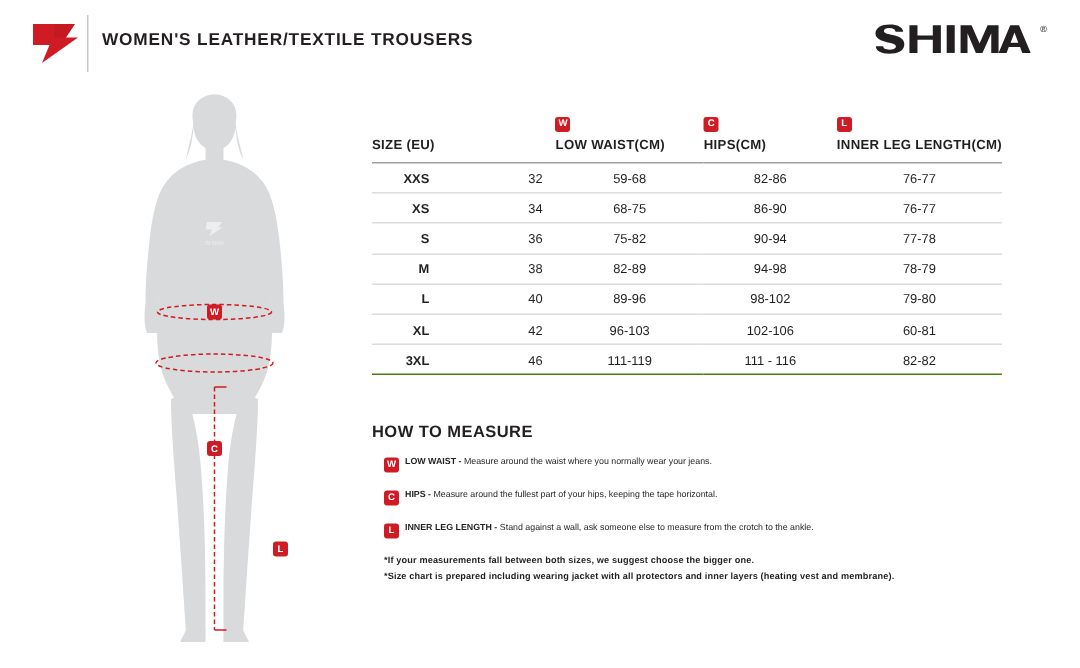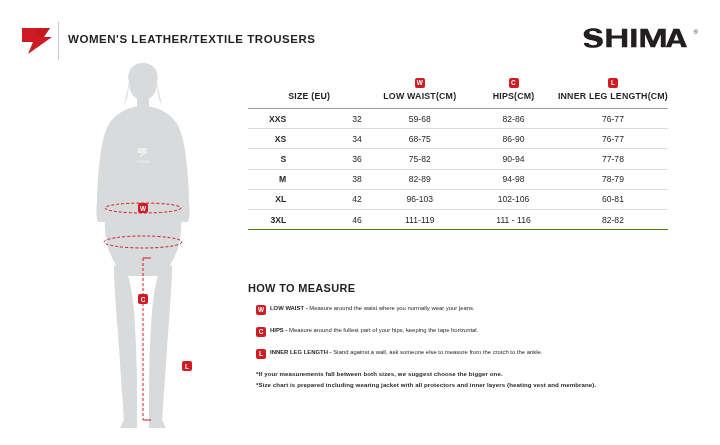--- a/index.html
+++ b/index.html
@@ -10,21 +10,21 @@
     background: #ffffff;
     font-family: "Liberation Sans", sans-serif;
     color: #231f20;
     overflow: hidden;
     position: relative;
   }
 
   
   .header {
     position: absolute;
-    left: 0; top: 12px;
+    left: 0; top: 0;
     width: 720px; height: 56px;
     display: flex;
     align-items: center;
   }
   .logo-mark {
     position: absolute;
     left: 22px; top: 16px;
     width: 30px; height: 26px;
   }
   .header-rule {
@@ -107,21 +107,21 @@
     border-radius: 2px;
     color: #fff;
     font-size: 6.4px;
     font-weight: bold;
     line-height: 10px;
     margin-bottom: 3px;
   }
   .badge-w { background: #cf1b24; }
   .badge-c { background: #cf1b24; }
   .badge-l { background: #cf1b24; }
-  .th-stack { display: flex; flex-direction: column; align-items: center; }
+  .th-stack { display: flex; flex-direction: column; align-items: flex-start; }
   .th-label { white-space: nowrap; }
   .unit { font-weight: bold; }
 
   
   .howto {
     position: absolute;
     left: 248px; top: 282px;
     width: 420px;
   }
   .howto-title {
@@ -297,20 +297,26 @@
         <td>90-94</td>
         <td>77-78</td>
       </tr>
       <tr>
         <td class="size-cell"><span class="size-label">M</span><span class="size-num">38</span></td>
         <td>82-89</td>
         <td>94-98</td>
         <td>78-79</td>
       </tr>
       <tr>
+        <td class="size-cell"><span class="size-label">L</span><span class="size-num">40</span></td>
+        <td>89-96</td>
+        <td>98-102</td>
+        <td>79-80</td>
+      </tr>
+      <tr>
         <td class="size-cell"><span class="size-label">XL</span><span class="size-num">42</span></td>
         <td>96-103</td>
         <td>102-106</td>
         <td>60-81</td>
       </tr>
       <tr>
         <td class="size-cell"><span class="size-label">3XL</span><span class="size-num">46</span></td>
         <td>111-119</td>
         <td>111 - 116</td>
         <td>82-82</td>

